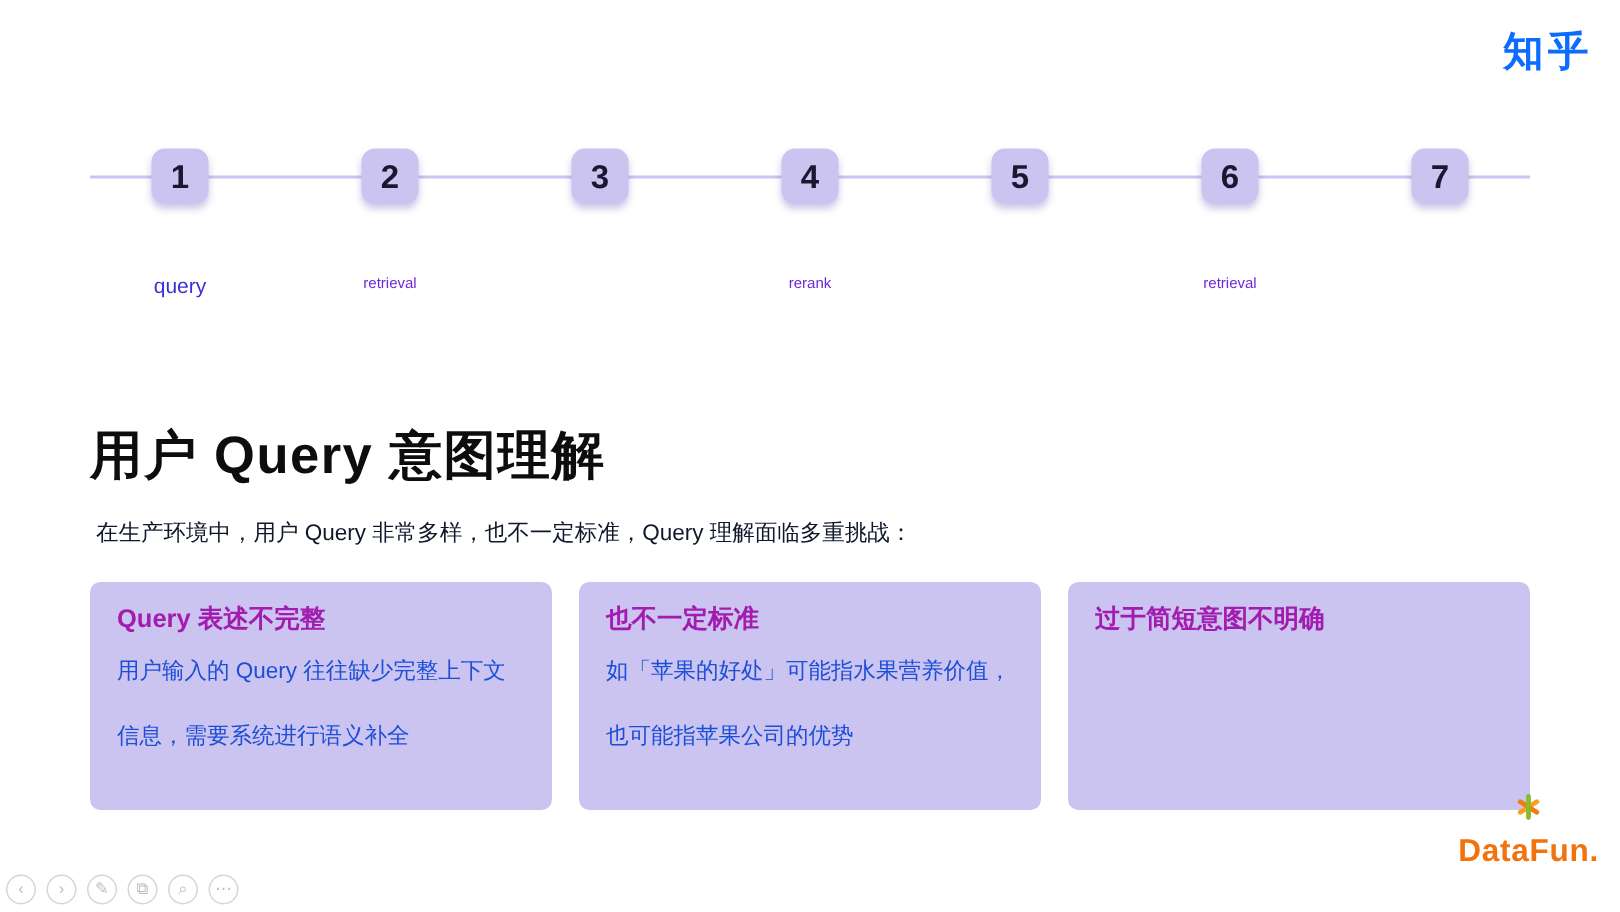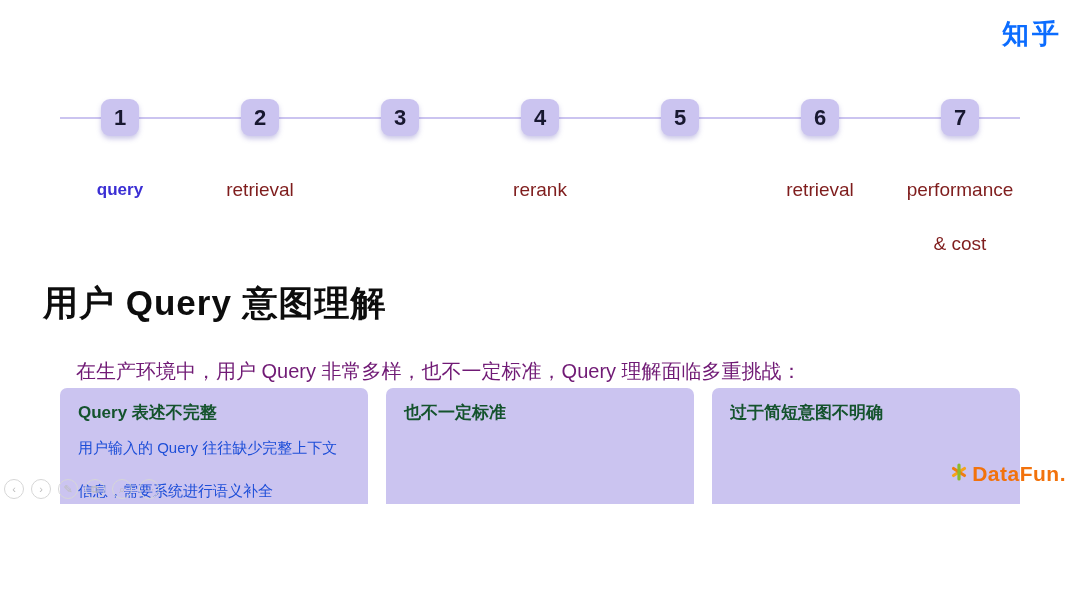--- a/index.html
+++ b/index.html
@@ -1,19 +1,19 @@
 <!DOCTYPE html>
 <html style="--zhihu-blue: #0b6cff; --lavender: #cbc4f0; --active-step: #3b2fd4; --datafun-orange: #f2720c;"><head>
 <meta charset="utf-8">
 <style>
   html, body { margin: 0; padding: 0; background: #ffffff; }
   .slide {
     position: relative;
     width: 1080px;
-    height: 504px;
+    height: 608px;
     background: #ffffff;
     overflow: hidden;
     font-family: "Liberation Sans", "DejaVu Sans", sans-serif;
     border-radius: 18px;
   }
 
   
   .zhihu-logo {
     position: absolute;
     top: 16px;
@@ -48,46 +48,46 @@
     background: var(--lavender, #cbc4f0);
     border-radius: 9px;
     box-shadow: 0 3px 5px rgba(110, 100, 190, 0.35);
     display: flex; align-items: center; justify-content: center;
     font-size: 22px; font-weight: 800; color: #181830;
     position: relative; z-index: 2;
   }
   .step-label {
     margin: 27px auto 0;
     max-width: 122px;
-    font-size: 19px;
+    font-size: 10px;
     line-height: 54px;
-    color: #7f1d1d;
+    color: #6d28d9;
   }
   .step.active .step-label {
     color: var(--active-step, #3b2fd4);
-    font-weight: 700;
-    font-size: 17px;
+    font-weight: 400;
+    font-size: 14px;
   }
 
   
   .title {
     position: absolute;
-    left: 43px; top: 280px;
+    left: 60px; top: 280px;
     margin: 0;
     font-size: 35px;
     font-weight: 800;
     color: #0d0d0d;
     letter-spacing: 1px;
   }
   .subtitle {
     position: absolute;
     left: 60px; top: 342px;
-    margin: 16px;
-    font-size: 20px;
-    color: #701a75;
+    margin: 4px;
+    font-size: 15px;
+    color: #0f172a;
   }
 
   
   .cards {
     position: absolute;
     left: 60px; top: 388px;
     width: 960px;
     display: flex;
     gap: 18px;
   }
@@ -95,21 +95,21 @@
     flex: 1 1 0;
     height: 152px;
     background: var(--lavender, #cbc4f0);
     border-radius: 7px;
     padding: 12px 18px;
     box-sizing: border-box;
   }
   .card-title {
     font-size: 17px;
     font-weight: 800;
-    color: #14532d;
+    color: #a21caf;
     line-height: 26px;
   }
   .card-body {
     font-size: 15px;
     color: #1d4ed8;
     line-height: 43px;
   }
 
   
   .controls {
@@ -126,24 +126,25 @@
     font-size: 11px;
     line-height: 18px;
     text-align: center;
     cursor: pointer;
     user-select: none;
   }
 
   
   .datafun {
     position: absolute;
-    right: 14px; bottom: 18px;
+    right: 14px; bottom: 28px;
     display: flex;
     align-items: center;
     gap: 3px;
+    flex-direction: column;
   }
   .df-text {
     font-size: 21px;
     font-weight: 800;
     color: var(--datafun-orange, #f2720c);
     letter-spacing: 0.5px;
   }
 </style>
 </head>
 <body>
@@ -172,35 +173,35 @@
         </div>
         <div class="step">
           <div class="badge">5</div>
         </div>
         <div class="step">
           <div class="badge">6</div>
           <div class="step-label">retrieval</div>
         </div>
         <div class="step">
           <div class="badge">7</div>
-          <div class="step-label">performance &amp; cost</div>
         </div>
       </div>
   </div>
 
   <h1 class="title">用户 Query 意图理解</h1>
   <p class="subtitle">在生产环境中，用户 Query 非常多样，也不一定标准，Query 理解面临多重挑战：</p>
 
   <div class="cards">
       <div class="card">
         <div class="card-title">Query 表述不完整</div>
         <div class="card-body">用户输入的 Query 往往缺少完整上下文信息，需要系统进行语义补全</div>
       </div>
       <div class="card">
         <div class="card-title">也不一定标准</div>
+        <div class="card-body">如「苹果的好处」可能指水果营养价值，也可能指苹果公司的优势</div>
       </div>
       <div class="card">
         <div class="card-title">过于简短意图不明确</div>
       </div>
     </div>
 
   <div class="controls">
       <div class="ctl"><span>‹</span></div>
       <div class="ctl"><span>›</span></div>
       <div class="ctl"><span>✎</span></div>

